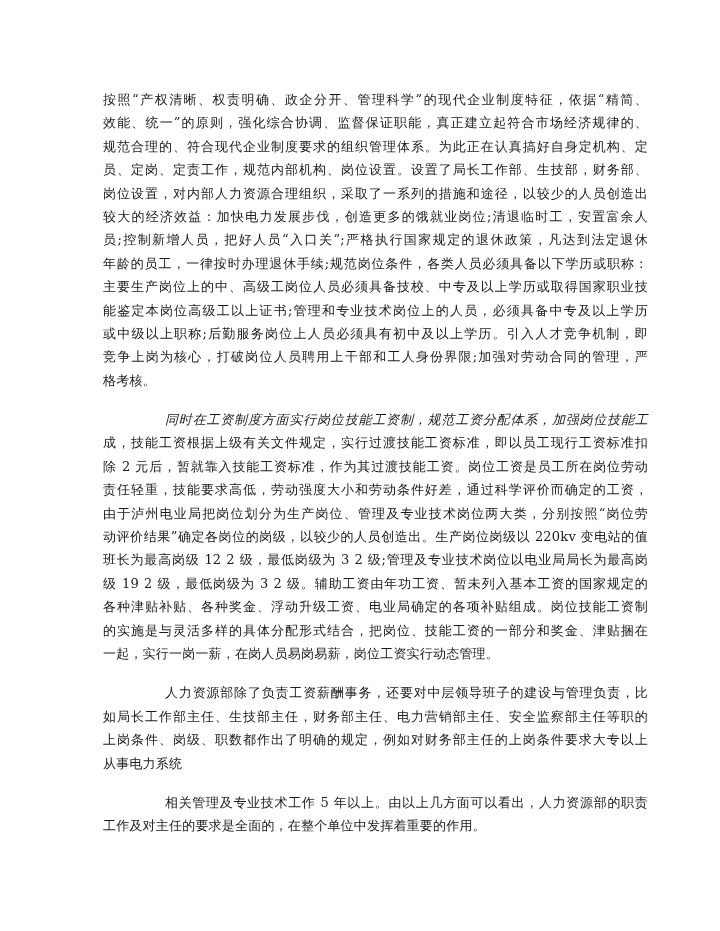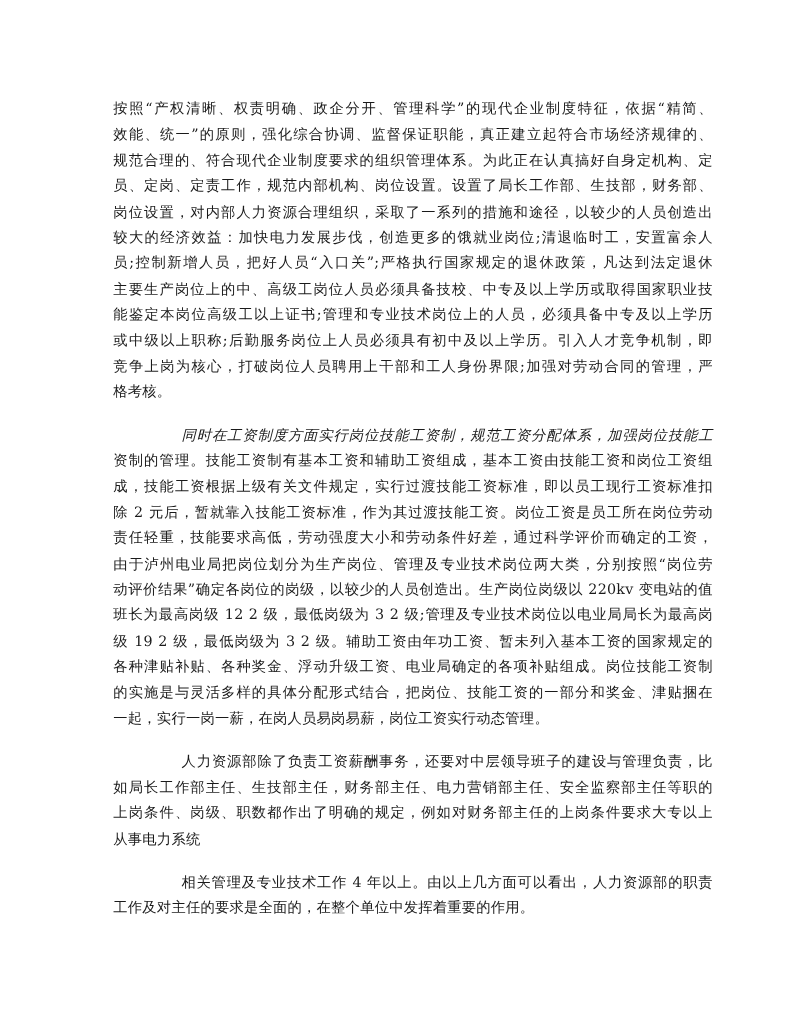--- a/index.html
+++ b/index.html
@@ -45,43 +45,43 @@
 
 <div class="page" id="page">
     <div class="para">
       <span class="line">按照“产权清晰、权责明确、政企分开、管理科学”的现代企业制度特征，依据“精简、</span>
       <span class="line">效能、统一”的原则，强化综合协调、监督保证职能，真正建立起符合市场经济规律的、</span>
       <span class="line">规范合理的、符合现代企业制度要求的组织管理体系。为此正在认真搞好自身定机构、定</span>
       <span class="line">员、定岗、定责工作，规范内部机构、岗位设置。设置了局长工作部、生技部，财务部、</span>
       <span class="line">岗位设置，对内部人力资源合理组织，采取了一系列的措施和途径，以较少的人员创造出</span>
       <span class="line">较大的经济效益：加快电力发展步伐，创造更多的饿就业岗位;清退临时工，安置富余人</span>
       <span class="line">员;控制新增人员，把好人员“入口关”;严格执行国家规定的退休政策，凡达到法定退休</span>
+      <span class="line">年龄的员工，一律按时办理退休手续;规范岗位条件，各类人员必须具备以下学历或职称：</span>
       <span class="line">主要生产岗位上的中、高级工岗位人员必须具备技校、中专及以上学历或取得国家职业技</span>
       <span class="line">能鉴定本岗位高级工以上证书;管理和专业技术岗位上的人员，必须具备中专及以上学历</span>
       <span class="line">或中级以上职称;后勤服务岗位上人员必须具有初中及以上学历。引入人才竞争机制，即</span>
       <span class="line">竞争上岗为核心，打破岗位人员聘用上干部和工人身份界限;加强对劳动合同的管理，严</span>
       <span class="line last">格考核。</span>
     </div>
     <div class="para">
       <span class="line" style="padding-left: 62px; font-style: italic;">同时在工资制度方面实行岗位技能工资制，规范工资分配体系，加强岗位技能工</span>
-      <span class="line">资制的管理。技能工资制有基本工资和辅助工资组成，基本工资由技能工资和岗位工资组</span>
       <span class="line">成，技能工资根据上级有关文件规定，实行过渡技能工资标准，即以员工现行工资标准扣</span>
       <span class="line">除 2 元后，暂就靠入技能工资标准，作为其过渡技能工资。岗位工资是员工所在岗位劳动</span>
       <span class="line">责任轻重，技能要求高低，劳动强度大小和劳动条件好差，通过科学评价而确定的工资，</span>
       <span class="line">由于泸州电业局把岗位划分为生产岗位、管理及专业技术岗位两大类，分别按照“岗位劳</span>
       <span class="line">动评价结果”确定各岗位的岗级，以较少的人员创造出。生产岗位岗级以 220kv 变电站的值</span>
       <span class="line">班长为最高岗级 12 2 级，最低岗级为 3 2 级;管理及专业技术岗位以电业局局长为最高岗</span>
       <span class="line">级 19 2 级，最低岗级为 3 2 级。辅助工资由年功工资、暂未列入基本工资的国家规定的</span>
       <span class="line">各种津贴补贴、各种奖金、浮动升级工资、电业局确定的各项补贴组成。岗位技能工资制</span>
       <span class="line">的实施是与灵活多样的具体分配形式结合，把岗位、技能工资的一部分和奖金、津贴捆在</span>
       <span class="line last">一起，实行一岗一薪，在岗人员易岗易薪，岗位工资实行动态管理。</span>
     </div>
     <div class="para">
       <span class="line" style="padding-left: 62px;">人力资源部除了负责工资薪酬事务，还要对中层领导班子的建设与管理负责，比</span>
       <span class="line">如局长工作部主任、生技部主任，财务部主任、电力营销部主任、安全监察部主任等职的</span>
       <span class="line">上岗条件、岗级、职数都作出了明确的规定，例如对财务部主任的上岗条件要求大专以上</span>
       <span class="line last">从事电力系统</span>
     </div>
     <div class="para">
-      <span class="line" style="padding-left: 62px;">相关管理及专业技术工作 4 年以上。由以上几方面可以看出，人力资源部的职责</span>
+      <span class="line" style="padding-left: 62px;">相关管理及专业技术工作 5 年以上。由以上几方面可以看出，人力资源部的职责</span>
       <span class="line last">工作及对主任的要求是全面的，在整个单位中发挥着重要的作用。</span>
     </div>
   </div>
 
 </body></html>

